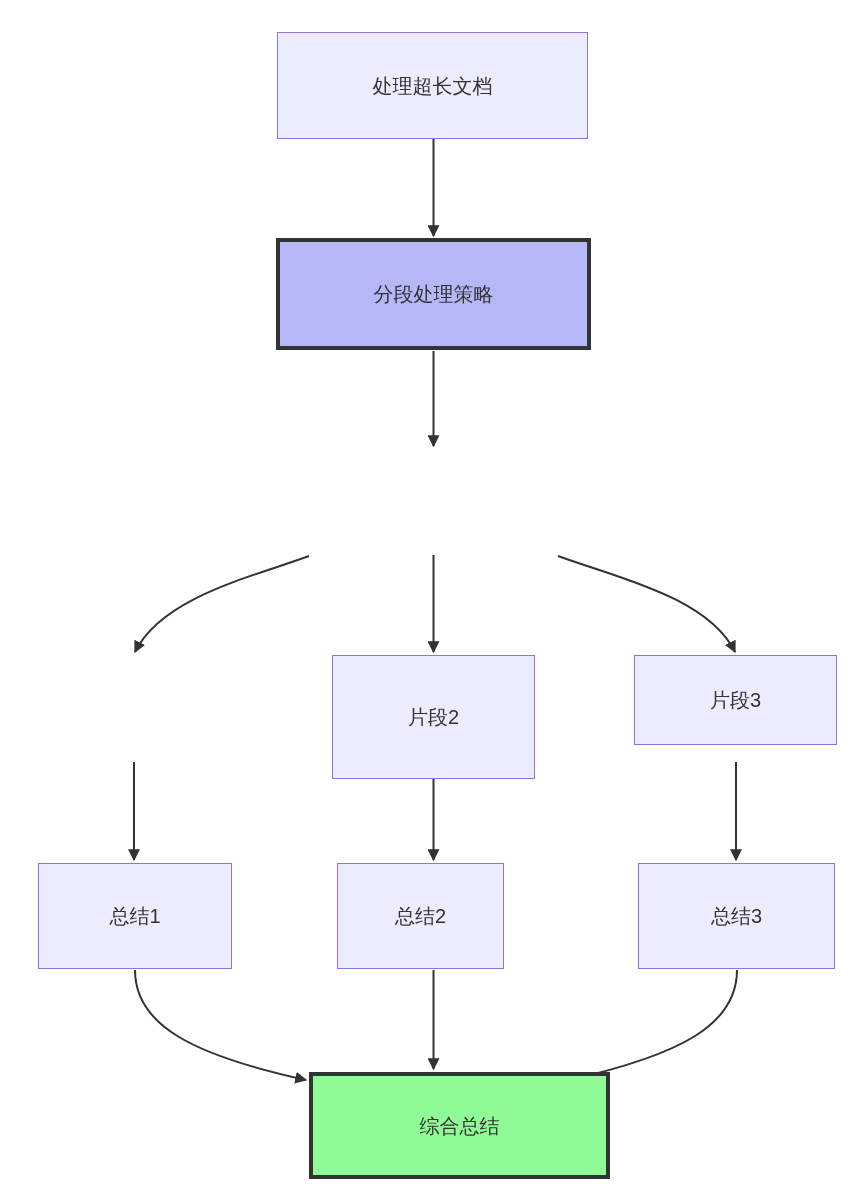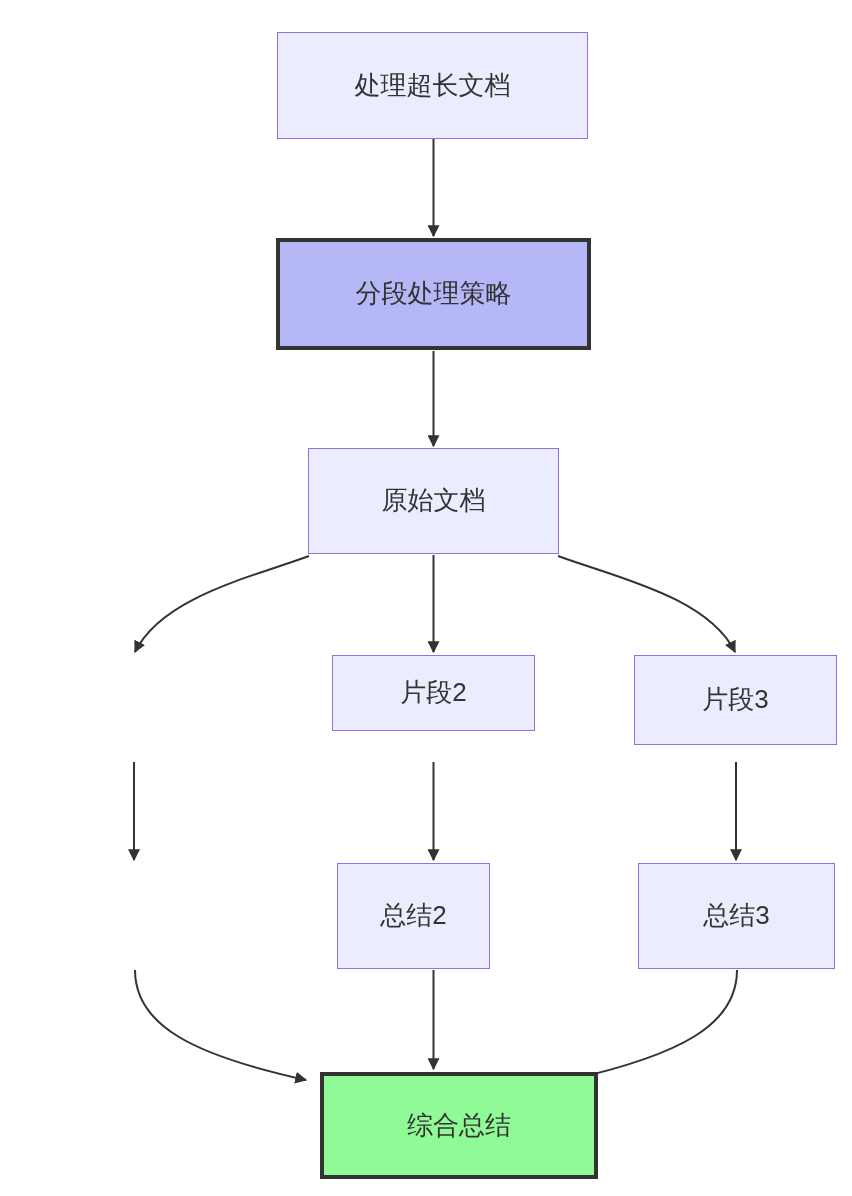--- a/index.html
+++ b/index.html
@@ -35,21 +35,21 @@
   .node {
     position: absolute;
     z-index: 2;
     box-sizing: border-box;
     display: flex;
     align-items: center;
     justify-content: center;
     background: var(--node-fill, #ECECFF);
     border: 1.5px solid var(--node-border, #9370DB);
     color: var(--text-color, #333333);
-    font-size: 26px;
+    font-size: 20px;
     line-height: 1.2;
     white-space: nowrap;
   }
   .node.emphasis {
     background: var(--emphasis-fill, #B6B7F6);
     border: 4px solid var(--strong-border, #333333);
     justify-content: center;
   }
   .node.success {
     background: var(--success-fill, #90FB96);
@@ -85,39 +85,39 @@
   </svg>
 
   <div class="node" style="left:277px; top:32px; width:311px; height:107px">
     <span class="label">处理超长文档</span>
   </div>
 
   <div class="node emphasis" style="left:276px; top:238px; width:315px; height:112px">
     <span class="label">分段处理策略</span>
   </div>
 
-  <div class="node" style="left:308px; top:448px; width:251px; height:106px">
-    <span class="label">原始文档</span>
-  </div>
 
 
-  <div class="node" style="left:332px; top:655px; width:203px; height:76px">
+  <div class="node" style="left:332px; top:655px; width:203px; height:124px">
     <span class="label">片段2</span>
   </div>
 
   <div class="node" style="left:634px; top:655px; width:203px; height:90px">
     <span class="label">片段3</span>
   </div>
 
+  <div class="node" style="left:38px; top:863px; width:194px; height:106px">
+    <span class="label">总结1</span>
+  </div>
 
-  <div class="node" style="left:337px; top:863px; width:153px; height:106px">
+  <div class="node" style="left:337px; top:863px; width:167px; height:106px">
     <span class="label">总结2</span>
   </div>
 
   <div class="node" style="left:638px; top:863px; width:197px; height:106px">
     <span class="label">总结3</span>
   </div>
 
-  <div class="node success" style="left:320px; top:1072px; width:278px; height:107px">
+  <div class="node success" style="left:309px; top:1072px; width:301px; height:107px">
     <span class="label">综合总结</span>
   </div>
 
 </div>
 
 </body></html>

